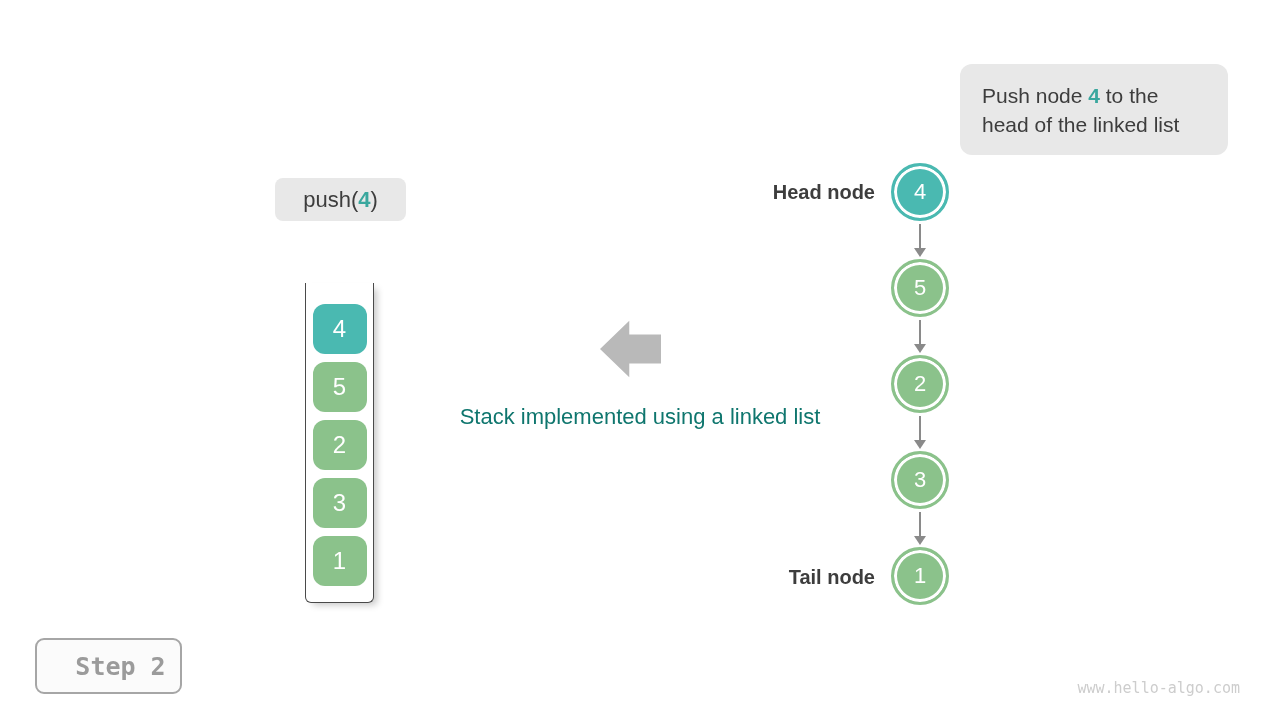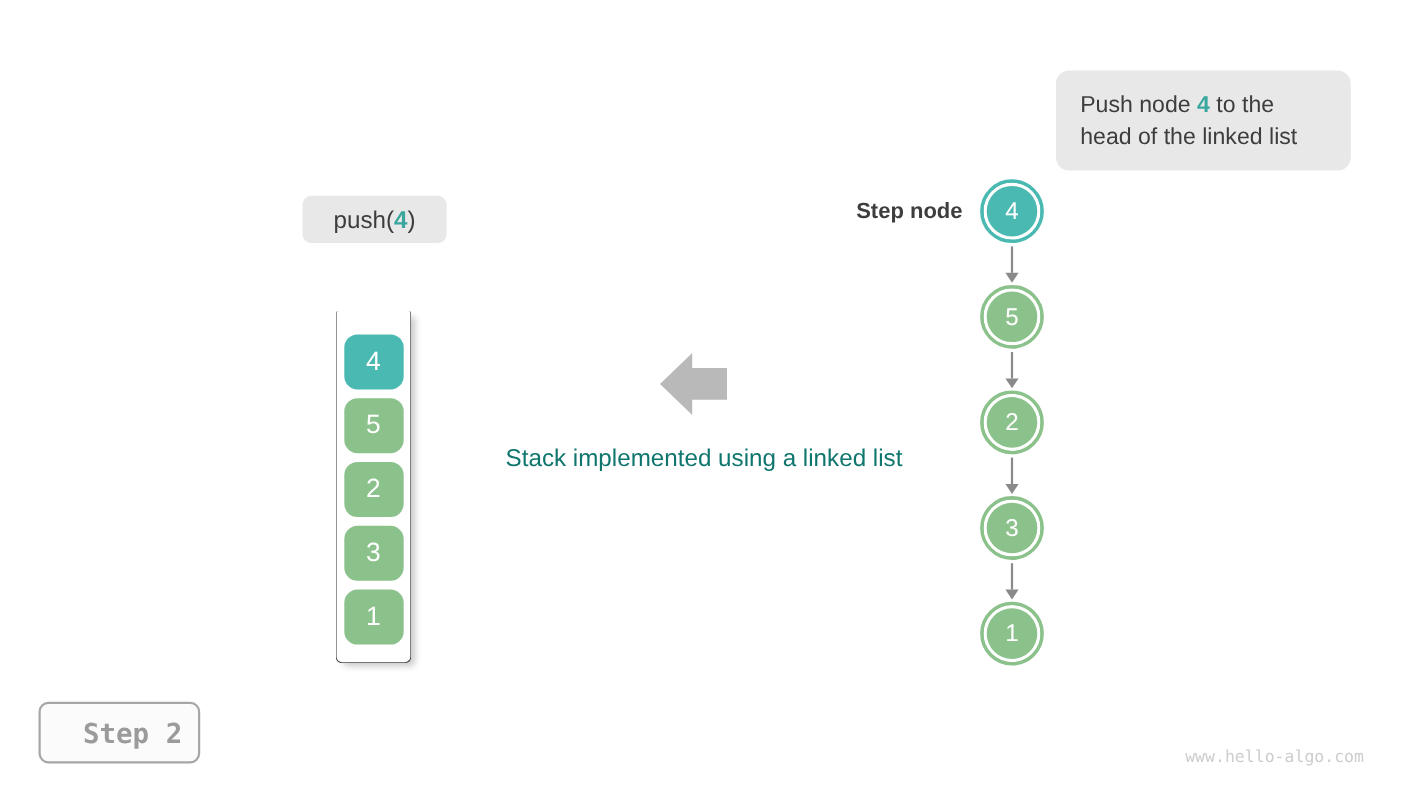--- a/index.html
+++ b/index.html
@@ -172,21 +172,22 @@
       <div class="stack-item" style="background: rgb(139, 194, 139);">5</div>
       <div class="stack-item" style="background: rgb(139, 194, 139);">2</div>
       <div class="stack-item" style="background: rgb(139, 194, 139);">3</div>
       <div class="stack-item" style="background: rgb(139, 194, 139);">1</div>
     </div>
 
   <div class="block-arrow"></div>
 
   <div class="caption">Stack implemented using a linked list</div>
 
-  <div class="ll-label" style="top:178px">Step node</div>
+  <div class="ll-label" style="top:178px">Head node</div>
+  <div class="ll-label" style="top:563px">Tail node</div>
 
   <div id="linked-list">
       <div class="ll-node" style="top: 0px; background: rgb(74, 185, 177); border: 3px solid rgb(74, 185, 177);">4</div>
       <div class="ll-arrow" style="top: 61px; height: 32px;">
         <div class="shaft" style="background: rgb(138, 138, 138);"></div>
         <div class="head" style="border-top-color: rgb(138, 138, 138);"></div>
       </div>
       <div class="ll-node" style="top: 96px; background: rgb(139, 194, 139); border: 3px solid rgb(139, 194, 139);">5</div>
       <div class="ll-arrow" style="top: 157px; height: 32px;">
         <div class="shaft" style="background: rgb(138, 138, 138);"></div>

